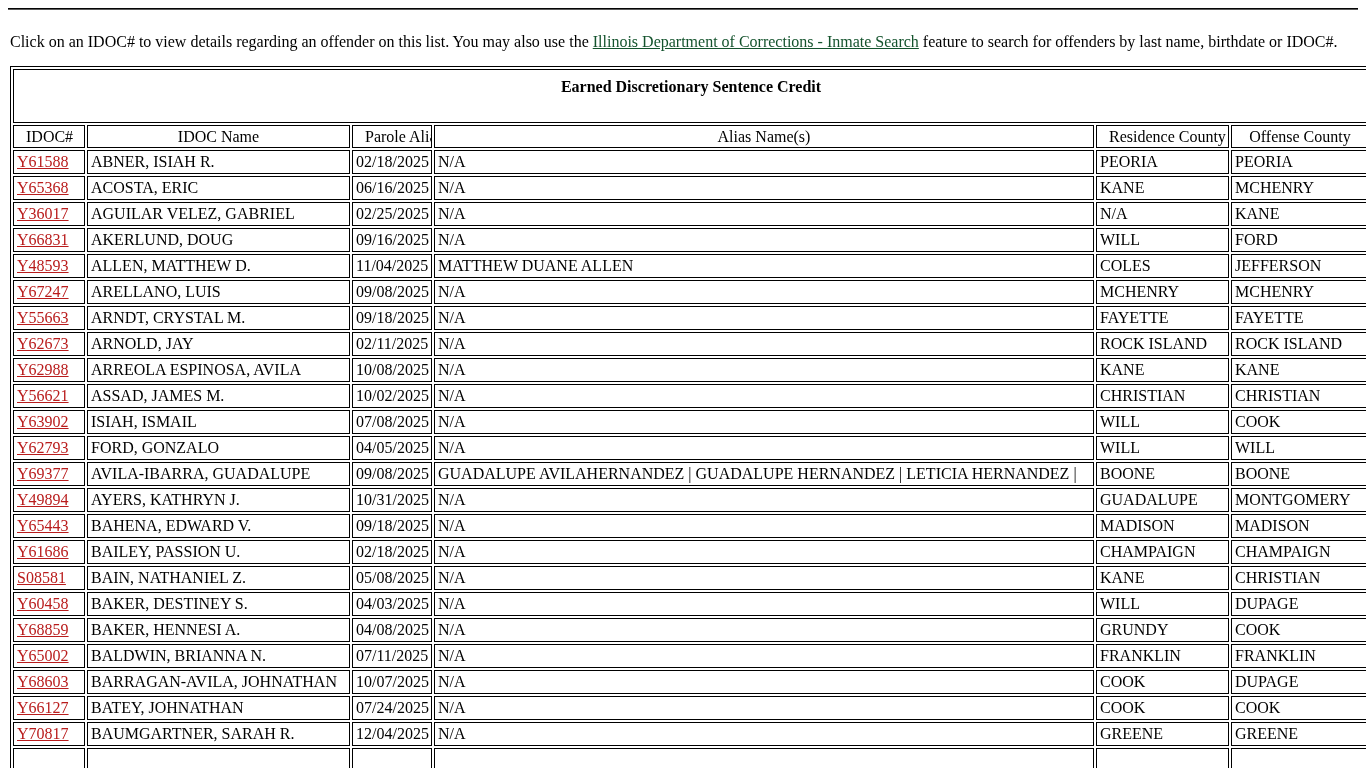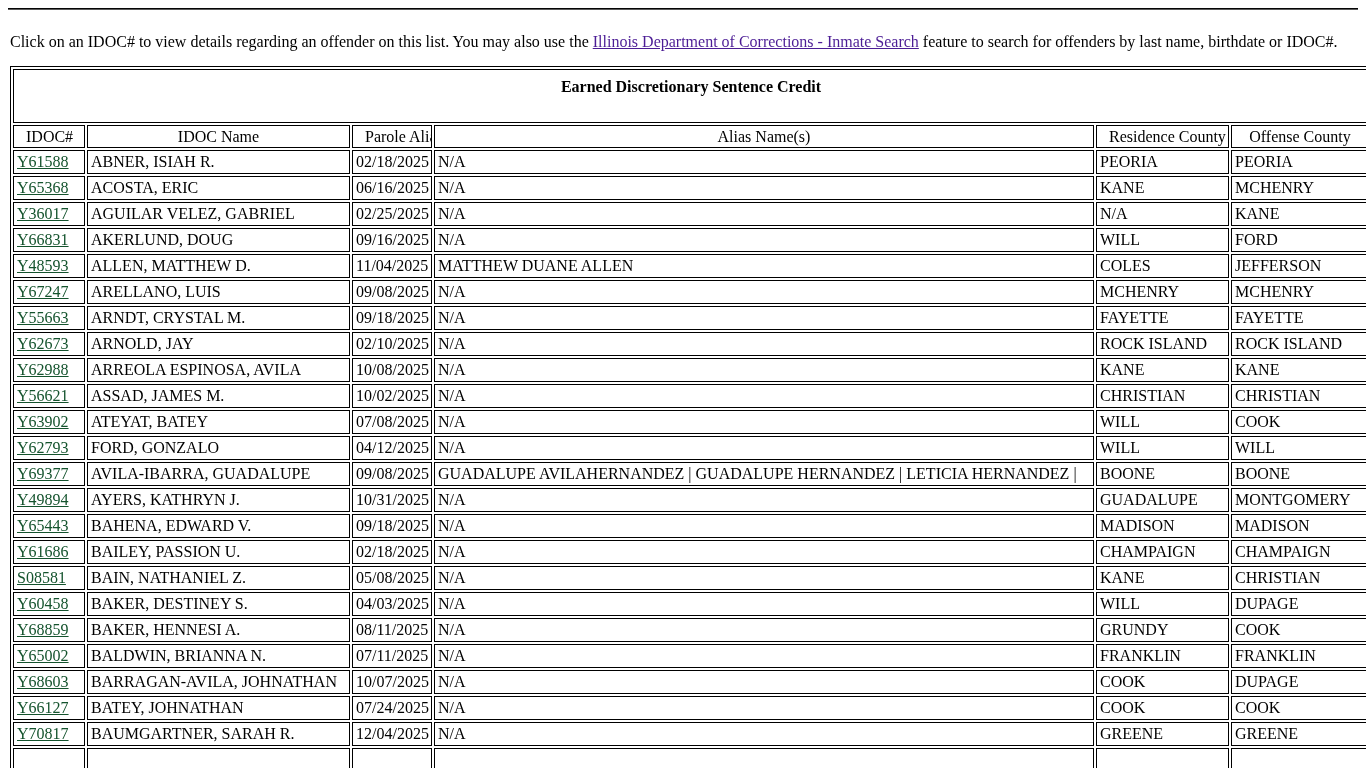--- a/index.html
+++ b/index.html
@@ -8,21 +8,21 @@
     color: #000000;
     font-family: "Liberation Serif", "DejaVu Serif", serif;
     font-size: 16px;
   }
   .page { padding: 0 8px; }
   .top-rule {
     margin: 8px 0 0 0; height: 0;
     border: 0; border-top: 2px groove #5a5a5a;
   }
   .intro { margin: 22px 0 0 2px; line-height: 20px; }
-  .intro a { color: #4c1d95; text-decoration: underline; cursor: pointer; }
+  .intro a { color: #14532d; text-decoration: underline; cursor: pointer; }
   table.roster {
     table-layout: fixed;
     width: 1346px;
     margin: 14px 0 0 2px;
     border-collapse: separate;
     border-spacing: 2px;
     border: 1px solid #000000;
     background: #ffffff;
   }
   table.roster th, table.roster td {
@@ -43,21 +43,21 @@
     line-height: 19px;
     padding: 1px 12px;
     white-space: pre-line;
   }
   td.data {
     line-height: 20px;
     padding: 1px 3px;
     text-align: left;
     vertical-align: middle;
   }
-  td.data a { color: #14532d; text-decoration: underline; cursor: pointer; }
+  td.data a { color: #b91c1c; text-decoration: underline; cursor: pointer; }
 </style>
 </head>
 <body>
 
 <div class="page">
 
   <hr class="top-rule">
 
   <p class="intro"><span>Click on an IDOC# to view details regarding an offender on this list. You may also use the </span><a href="#">Illinois Department of Corrections - Inmate Search</a><span> feature to search for offenders by last name, birthdate or IDOC#.</span></p>
 
@@ -141,21 +141,21 @@
           <td class="data"><a href="#">Y55663</a></td>
           <td class="data">ARNDT, CRYSTAL M.</td>
           <td class="data">09/18/2025</td>
           <td class="data">N/A</td>
           <td class="data">FAYETTE</td>
           <td class="data">FAYETTE</td>
         </tr>
         <tr>
           <td class="data"><a href="#">Y62673</a></td>
           <td class="data">ARNOLD, JAY</td>
-          <td class="data">02/10/2025</td>
+          <td class="data">02/11/2025</td>
           <td class="data">N/A</td>
           <td class="data">ROCK ISLAND</td>
           <td class="data">ROCK ISLAND</td>
         </tr>
         <tr>
           <td class="data"><a href="#">Y62988</a></td>
           <td class="data">ARREOLA ESPINOSA, AVILA</td>
           <td class="data">10/08/2025</td>
           <td class="data">N/A</td>
           <td class="data">KANE</td>
@@ -164,30 +164,30 @@
         <tr>
           <td class="data"><a href="#">Y56621</a></td>
           <td class="data">ASSAD, JAMES M.</td>
           <td class="data">10/02/2025</td>
           <td class="data">N/A</td>
           <td class="data">CHRISTIAN</td>
           <td class="data">CHRISTIAN</td>
         </tr>
         <tr>
           <td class="data"><a href="#">Y63902</a></td>
-          <td class="data">ATEYAT, BATEY</td>
+          <td class="data">ISIAH, ISMAIL</td>
           <td class="data">07/08/2025</td>
           <td class="data">N/A</td>
           <td class="data">WILL</td>
           <td class="data">COOK</td>
         </tr>
         <tr>
           <td class="data"><a href="#">Y62793</a></td>
           <td class="data">FORD, GONZALO</td>
-          <td class="data">04/12/2025</td>
+          <td class="data">04/05/2025</td>
           <td class="data">N/A</td>
           <td class="data">WILL</td>
           <td class="data">WILL</td>
         </tr>
         <tr>
           <td class="data"><a href="#">Y69377</a></td>
           <td class="data">AVILA-IBARRA, GUADALUPE</td>
           <td class="data">09/08/2025</td>
           <td class="data">GUADALUPE AVILAHERNANDEZ | GUADALUPE HERNANDEZ | LETICIA HERNANDEZ |</td>
           <td class="data">BOONE</td>
@@ -229,21 +229,21 @@
           <td class="data"><a href="#">Y60458</a></td>
           <td class="data">BAKER, DESTINEY S.</td>
           <td class="data">04/03/2025</td>
           <td class="data">N/A</td>
           <td class="data">WILL</td>
           <td class="data">DUPAGE</td>
         </tr>
         <tr>
           <td class="data"><a href="#">Y68859</a></td>
           <td class="data">BAKER, HENNESI A.</td>
-          <td class="data">08/11/2025</td>
+          <td class="data">04/08/2025</td>
           <td class="data">N/A</td>
           <td class="data">GRUNDY</td>
           <td class="data">COOK</td>
         </tr>
         <tr>
           <td class="data"><a href="#">Y65002</a></td>
           <td class="data">BALDWIN, BRIANNA N.</td>
           <td class="data">07/11/2025</td>
           <td class="data">N/A</td>
           <td class="data">FRANKLIN</td>

